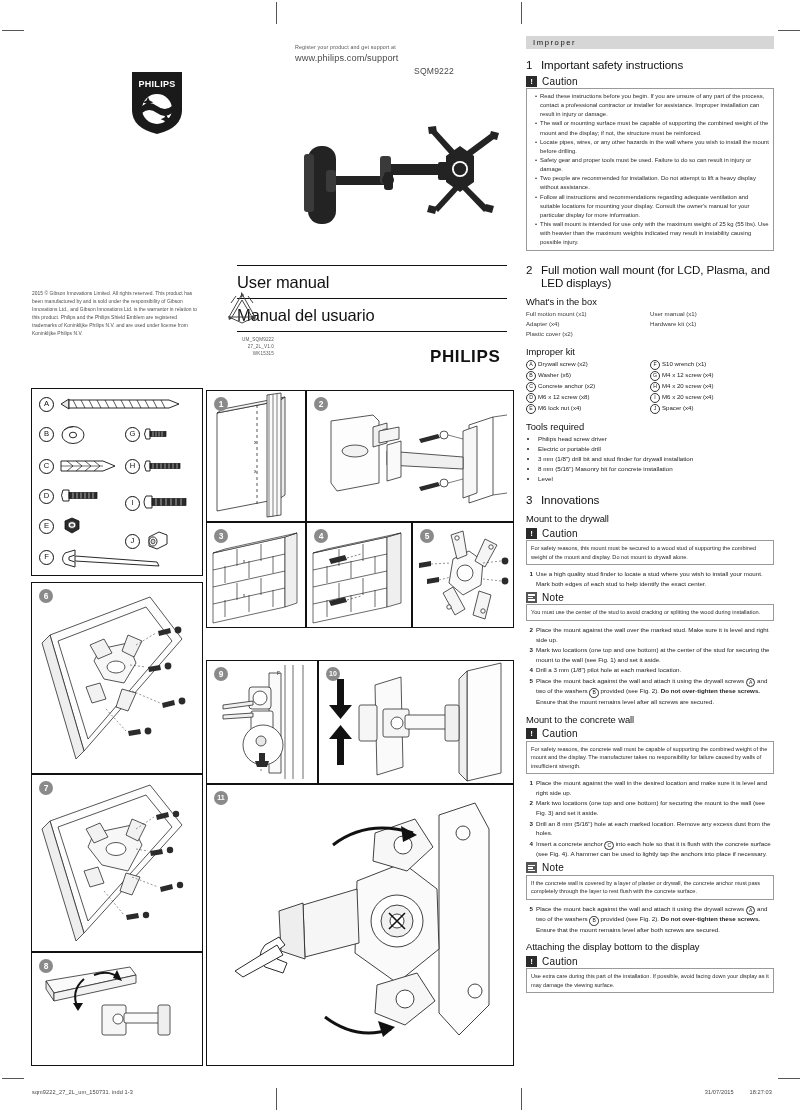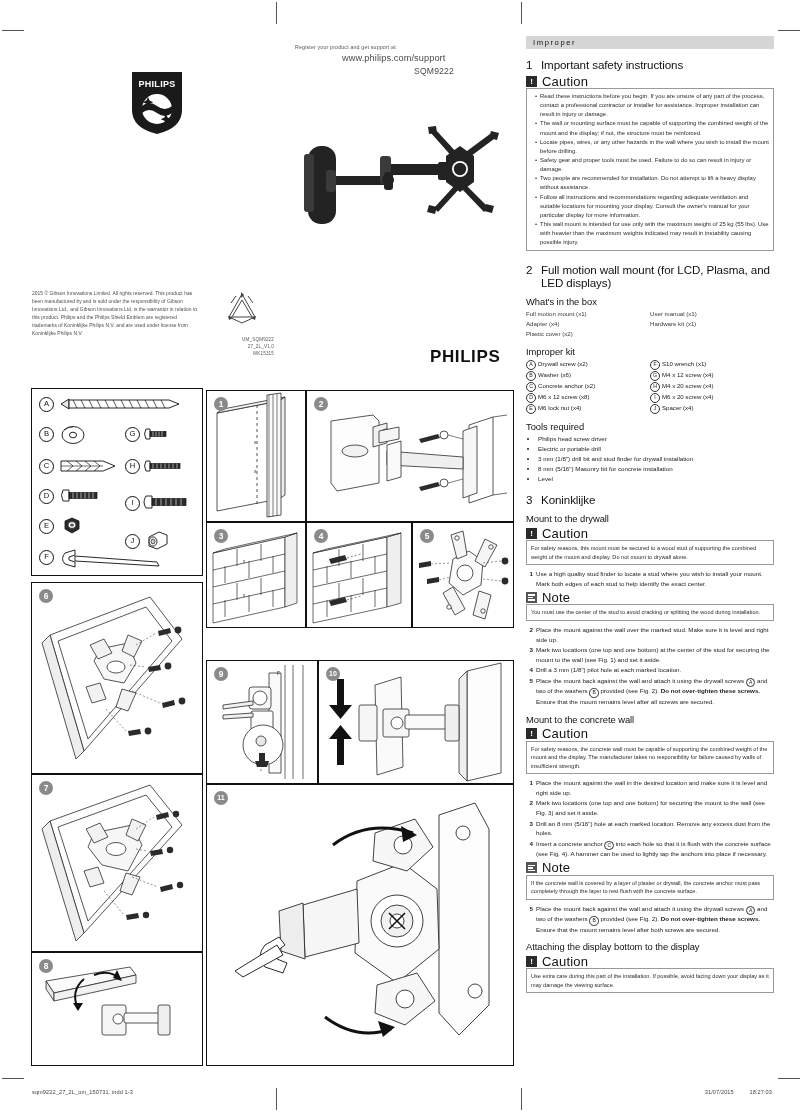--- a/index.html
+++ b/index.html
@@ -11,21 +11,21 @@
   .cropmark{position:absolute;background:#555;}
   .cm-v{width:1px;height:22px;}
   .cm-h{height:1px;width:22px;}
 
   .page{position:absolute;left:0;top:0;width:802px;height:1112px;}
   .col-right{position:absolute;left:526px;top:36px;width:248px;}
 
   
   .reg-block{position:absolute;left:295px;top:44px;width:215px;}
   .reg-small{font-size:5.3px;color:#555;letter-spacing:.15px;line-height:1.3;}
-  .reg-url{font-size:9.2px;color:#4a4a4a;margin-top:2px;letter-spacing:.1px;margin-left:47px;}
+  .reg-url{font-size:9.2px;color:#4a4a4a;margin-top:2px;letter-spacing:.1px;}
   .model-no{position:absolute;left:358px;top:66px;font-size:8.6px;color:#4a4a4a;
             text-align:center;width:152px;letter-spacing:.2px;}
 
   
   .shield{position:absolute;left:128px;top:70px;width:58px;height:66px;}
 
   
   .product{position:absolute;left:300px;top:112px;width:205px;height:135px;}
 
   
@@ -66,21 +66,21 @@
       display:flex;gap:6px;}
   .h1 .num{width:9px;flex:none;}
   .h2{font-size:9.4px;color:#111;margin:7px 0 2px 0;letter-spacing:-.05px;}
 
   .adm{margin:3px 0 3px 0;}
   .adm-head{display:flex;align-items:center;gap:5px;height:12px;margin-bottom:1px;}
   .adm-badge{width:11px;height:11px;background:#2b2b2b;color:#fff;font-size:8px;
              font-weight:bold;line-height:11px;text-align:center;flex:none;}
   .adm-badge.note{position:relative;background:#555;}
   .adm-badge.note i{position:absolute;left:2px;background:#fff;height:1.3px;}
-  .adm-title{font-size:13px;color:#111;letter-spacing:.2px;}
+  .adm-title{font-size:10px;color:#111;letter-spacing:.2px;}
   .adm-box{border:1px solid #9a9a9a;padding:3px 4px 3px 4px;font-size:5.6px;
            line-height:1.52;color:#2b2b2b;}
   .adm-box.big{font-size:5.9px;line-height:1.55;}
   .adm-box p{margin:0;}
   .adm-box .bullet{text-indent:-5px;padding-left:9px;margin:0;}
   .adm-box .bullet:before{content:"\2022";margin-right:3px;}
 
   .twocol{display:flex;font-size:6.1px;line-height:1.62;color:#3a3a3a;}
   .twocol>div{width:50%;}
   .kitlist{display:flex;font-size:6.1px;line-height:1.68;color:#222;margin-top:2px;}
@@ -167,20 +167,27 @@
         <path d="M156 72 L134 96 L138 100 L160 76 Z"></path>
         <path d="M165 72 L188 95 L184 100 L161 76 Z"></path>
         <path d="M129 93 L137 95 L135 102 L127 100 Z"></path>
         <path d="M186 92 L194 94 L192 101 L184 99 Z"></path>
 
         <rect x="138" y="50" width="10" height="18" rx="2"></rect>
       </g>
     </svg>
   </div>
 
+  <div class="titles">
+    <div class="rule"></div>
+    <div class="title-big">User manual</div>
+    <div class="rule"></div>
+    <div class="title-big">Manual del usuario</div>
+    <div class="rule"></div>
+  </div>
 
   <div class="copy">2015 © Gibson Innovations Limited. All rights reserved. This product has been manufactured by and is sold under the responsibility of Gibson Innovations Ltd., and Gibson Innovations Ltd. is the warrantor in relation to this product. Philips and the Philips Shield Emblem are registered trademarks of Koninklijke Philips N.V. and are used under license from Koninklijke Philips N.V.</div>
 
   <div class="recy">
     <svg viewBox="0 0 40 38" width="40" height="38">
       <g fill="none" stroke="#444" stroke-width="1">
         <path d="M20 4 L33 27 L7 27 Z"></path>
         <path d="M20 10 L30 27"></path>
         <path d="M20 10 L10 27"></path>
         <path d="M7 27 L20 33 L33 27"></path>
@@ -681,21 +688,21 @@
     <ul class="tools">
       <li>Philips head screw driver</li>
       <li>Electric or portable drill</li>
       <li>3 mm (1/8") drill bit and stud finder for drywall installation</li>
       <li>8 mm (5/16") Masonry bit for concrete installation</li>
       <li>Level</li>
     </ul>
 
     <div class="h1" style="margin-top:9px;">
       <span class="num">3</span>
-      <span>Koninklijke</span>
+      <span>Innovations</span>
     </div>
 
     <div class="h2">Mount to the drywall</div>
     <div class="adm">
       <div class="adm-head">
         <span class="adm-badge">!</span>
         <span class="adm-title">Caution</span>
       </div>
       <div class="adm-box">For safety reasons, this mount must be secured to a wood stud of supporting the combined weight of the mount and display. Do not mount to drywall alone.</div>
     </div>

